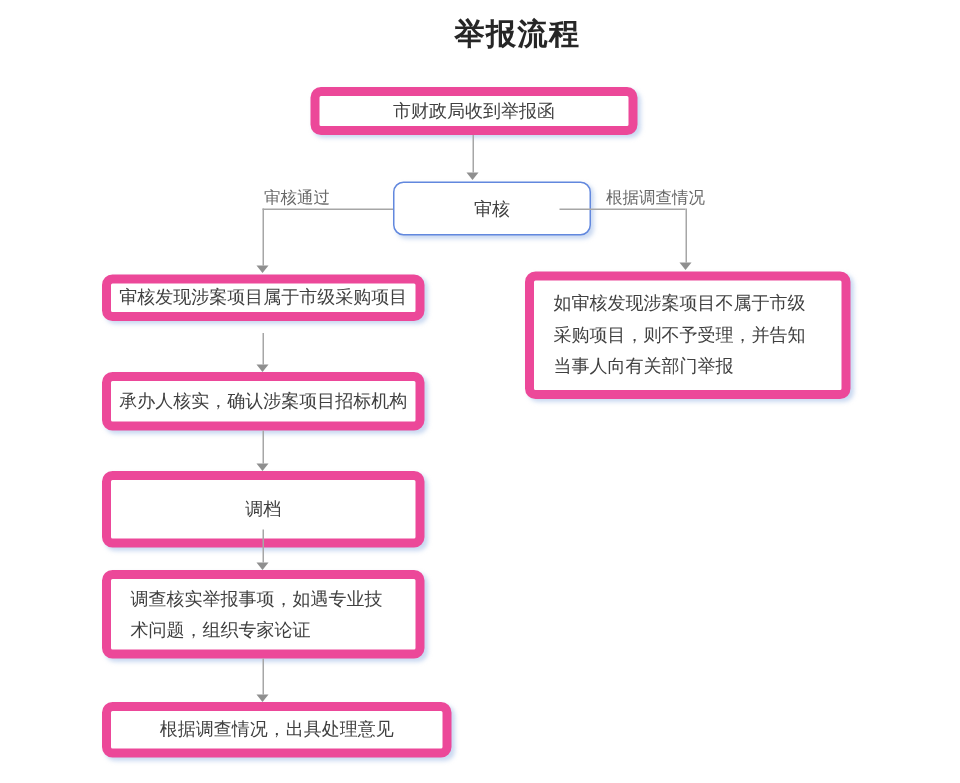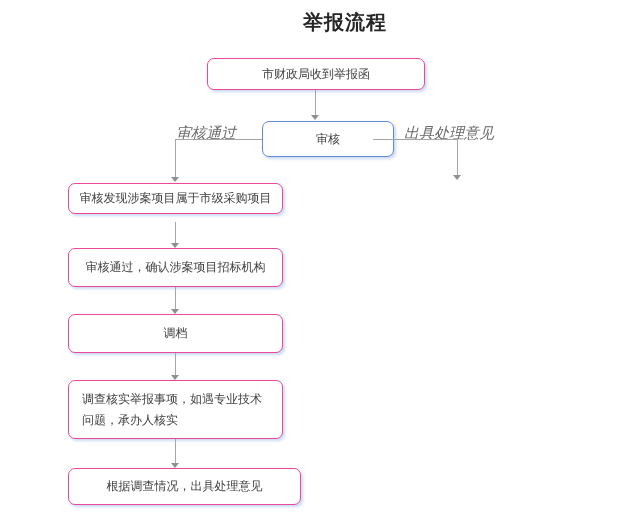--- a/index.html
+++ b/index.html
@@ -6,77 +6,78 @@
   .canvas{
     position:relative;width:640px;height:522px;background:#ffffff;overflow:hidden;
     font-family:"Liberation Sans","DejaVu Sans",sans-serif;
   }
   .title{
     position:absolute;left:0;top:9px;width:100%;text-align:center;
     font-size:20px;font-weight:700;color:#262626;letter-spacing:1px;padding-left:25px;
   }
   .box{
     position:absolute;box-sizing:border-box;background:#ffffff;
-    border:1px solid #ec4899;border-radius:7px;
+    border:6px solid #ec4899;border-radius:7px;
     box-shadow:2px 2px 3px rgba(158,186,229,.55);
     display:flex;align-items:center;justify-content:center;
     font-size:12px;color:#404040;text-align:center;line-height:21px;
   }
   .box.review{border:1.5px solid #6288de;}
   .box.multiline{justify-content:flex-start;text-align:left;padding:0 13px;}
   .vline{position:absolute;width:1px;background:#a6a6a6;}
   .hline{position:absolute;height:1px;background:#a6a6a6;}
   .arrow-down{
     position:absolute;width:0;height:0;
     border-left:4px solid transparent;border-right:4px solid transparent;
     border-top:5px solid #8f8f8f;
   }
-  .branch-label{position:absolute;font-size:15px;color:#696969;white-space:nowrap;font-style:italic;}
+  .branch-label{position:absolute;font-size:11px;color:#696969;white-space:nowrap;}
 </style>
 </head>
 <body>
 
 <div class="canvas">
 
   <div class="title">举报流程</div>
 
   <div class="box" style="left:207px;top:58px;width:218px;height:32px">市财政局收到举报函</div>
 
   <div class="vline" style="left:315px;top:90px;height:25px"></div>
   <div class="arrow-down" style="left:311px;top:115px"></div>
 
   <div class="box review" style="left:262px;top:121px;width:132px;height:36px">审核</div>
 
   <div class="branch-label" style="left:176px;top:124px">审核通过</div>
-  <div class="branch-label" style="left:404px;top:124px">出具处理意见</div>
+  <div class="branch-label" style="left:404px;top:124px">根据调查情况</div>
 
   <div class="hline" style="left:175px;top:139px;width:87px"></div>
   <div class="vline" style="left:175px;top:139px;height:38px"></div>
   <div class="arrow-down" style="left:171px;top:177px"></div>
 
   <div class="hline" style="left:373px;top:139px;width:84px"></div>
   <div class="vline" style="left:457px;top:139px;height:36px"></div>
   <div class="arrow-down" style="left:453px;top:175px"></div>
 
+  <div class="box multiline" style="left:350px;top:181px;width:217px;height:85px">如审核发现涉案项目不属于市级采购项目，则不予受理，并告知当事人向有关部门举报</div>
 
   <div class="box" style="left:68px;top:183px;width:215px;height:31px">审核发现涉案项目属于市级采购项目</div>
 
   <div class="vline" style="left:175px;top:222px;height:21px"></div>
   <div class="arrow-down" style="left:171px;top:243px"></div>
 
-  <div class="box" style="left:68px;top:248px;width:215px;height:39px">审核通过，确认涉案项目招标机构</div>
+  <div class="box" style="left:68px;top:248px;width:215px;height:39px">承办人核实，确认涉案项目招标机构</div>
 
   <div class="vline" style="left:175px;top:287px;height:22px"></div>
   <div class="arrow-down" style="left:171px;top:309px"></div>
 
-  <div class="box" style="left:68px;top:314px;width:215px;height:39px">调档</div>
+  <div class="box" style="left:68px;top:314px;width:215px;height:51px">调档</div>
 
   <div class="vline" style="left:175px;top:353px;height:22px"></div>
   <div class="arrow-down" style="left:171px;top:375px"></div>
 
-  <div class="box multiline" style="left:68px;top:380px;width:215px;height:59px">调查核实举报事项，如遇专业技术问题，承办人核实</div>
+  <div class="box multiline" style="left:68px;top:380px;width:215px;height:59px">调查核实举报事项，如遇专业技术问题，组织专家论证</div>
 
   <div class="vline" style="left:175px;top:439px;height:24px"></div>
   <div class="arrow-down" style="left:171px;top:463px"></div>
 
   <div class="box" style="left:68px;top:468px;width:233px;height:37px">根据调查情况，出具处理意见</div>
 
 </div>
 
 </body></html>

